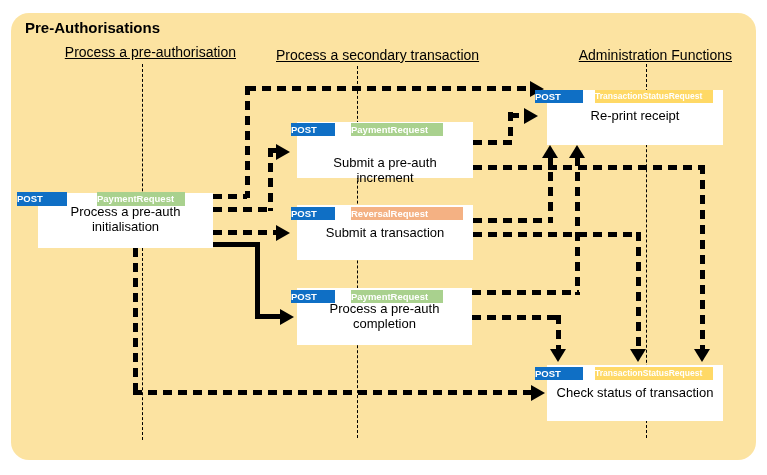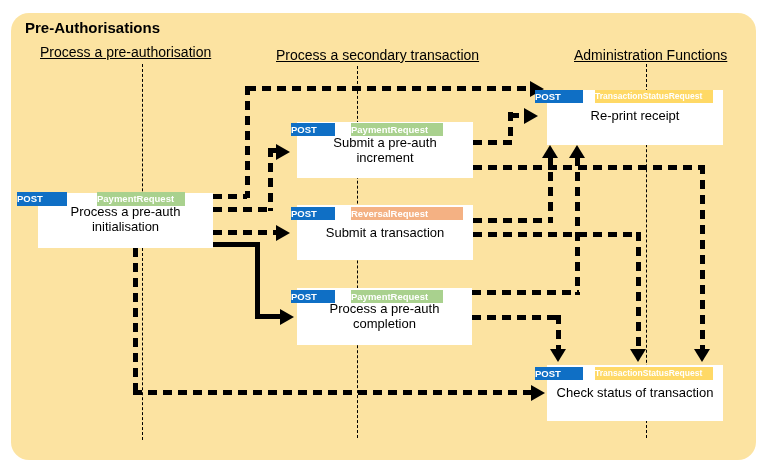--- a/index.html
+++ b/index.html
@@ -3,21 +3,21 @@
 <meta charset="utf-8">
 <style>
   html,body{margin:0;padding:0;background:#fff;}
   .stage{
     position:relative;width:767px;height:475px;overflow:hidden;
     font-family:"Liberation Sans",sans-serif;color:#000;background:#fff;
   }
   .panel{position:absolute;left:11px;top:13px;width:745px;height:447px;border-radius:18px;}
   .title{position:absolute;left:25px;top:19px;font-size:15px;font-weight:bold;}
   .col-header{
-    position:absolute;font-size:14px;text-decoration:underline;text-align:left;
+    position:absolute;font-size:14px;text-decoration:underline;text-align:right;
     white-space:nowrap;cursor:pointer;
   }
   .lifeline{position:absolute;width:0;border-left:1.5px dashed #000;}
   
   .dh{position:absolute;height:5px;background:repeating-linear-gradient(90deg,#000 0 9px,transparent 9px 15px);}
   .dv{position:absolute;width:5px;background:repeating-linear-gradient(180deg,#000 0 9px,transparent 9px 15px);}
   .sh{position:absolute;height:5px;background:#000;}
   .sv{position:absolute;width:5px;background:#000;}
   .ah-r{position:absolute;width:0;height:0;border-top:8px solid transparent;border-bottom:8px solid transparent;border-left:14px solid #000;}
   .ah-d{position:absolute;width:0;height:0;border-left:8px solid transparent;border-right:8px solid transparent;border-top:13px solid #000;}
@@ -120,21 +120,21 @@
 
   <div class="op-box" style="left:38px;top:193px;width:175px;height:55px;padding-top:12px;box-sizing:border-box;">
     <span class="tab" style="left: -21px; top: -1px; width: 50px; height: 14px; line-height: 14px; background: rgb(15, 111, 197);">POST</span>
     <span class="tab" style="left: 59px; top: -1px; width: 88px; height: 14px; line-height: 14px; background: rgb(169, 209, 142);">PaymentRequest</span>
     <div class="op-title" style="max-width:125px;">Process a pre-auth initialisation</div>
   </div>
 
   <div class="op-box" style="left:297px;top:122px;width:176px;height:56px;padding-top:14px;box-sizing:border-box;">
     <span class="tab" style="left: -6px; top: 1px; width: 44px; background: rgb(15, 111, 197);">POST</span>
     <span class="tab" style="left: 54px; top: 1px; width: 92px; background: rgb(169, 209, 142);">PaymentRequest</span>
-    <div class="op-title" style="max-width:125px;">Submit a pre-auth increment</div>
+    <div class="op-title" style="max-width:125px;margin-top:20px;">Submit a pre-auth increment</div>
   </div>
 
   <div class="op-box" style="left:297px;top:205px;width:176px;height:55px;padding-top:21px;box-sizing:border-box;">
     <span class="tab" style="left: -6px; top: 2px; width: 44px; background: rgb(15, 111, 197);">POST</span>
     <span class="tab" style="left: 54px; top: 2px; width: 112px; background: rgb(244, 177, 131);">ReversalRequest</span>
     <div class="op-title">Submit a transaction</div>
   </div>
 
   <div class="op-box" style="left:297px;top:288px;width:175px;height:57px;padding-top:14px;box-sizing:border-box;">
     <span class="tab" style="left: -6px; top: 2px; width: 44px; background: rgb(15, 111, 197);">POST</span>

